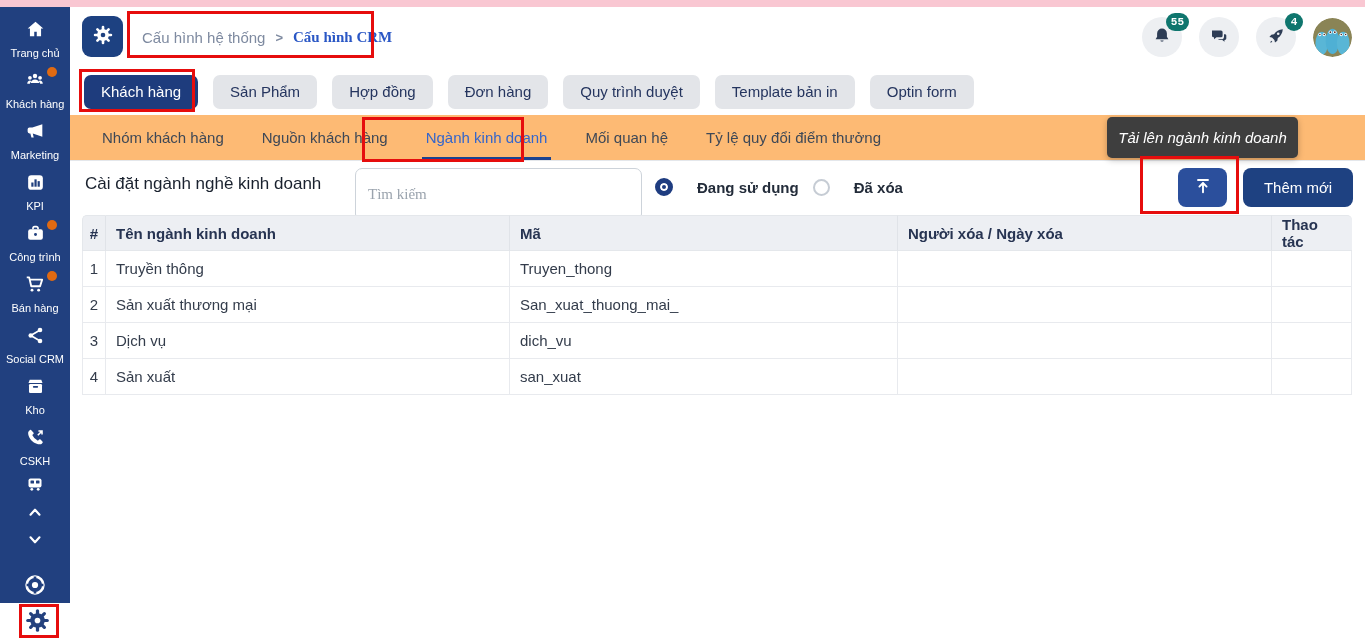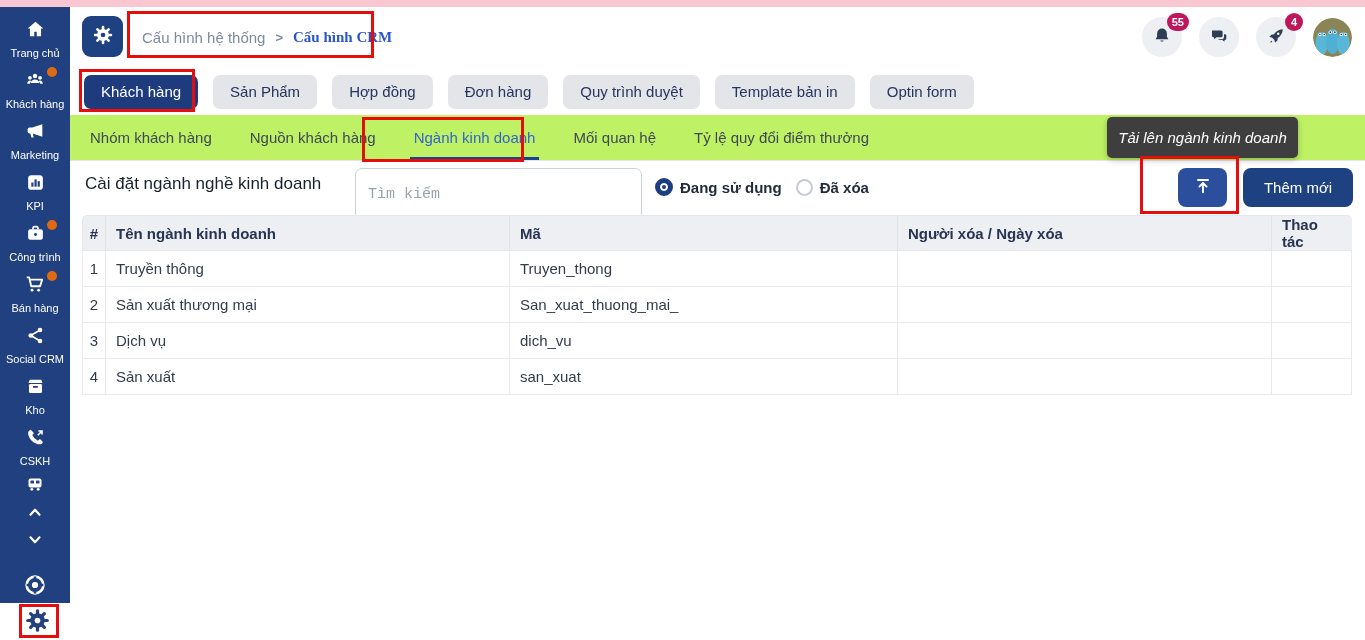--- a/index.html
+++ b/index.html
@@ -30,54 +30,54 @@
     border:none; cursor:pointer; }
   .breadcrumb { position:absolute; left:72px; top:0; height:61px; display:flex; align-items:center;
     gap:10px; font-size:15px; }
   .bc-parent { color:#7e8aa0; cursor:pointer; }
   .bc-sep { color:#7e8aa0; font-weight:700; font-size:13px; }
   .bc-current { color:#2a57c5; font-weight:700; cursor:pointer;font-family:Liberation Serif, serif; }
   .topbar-right { position:absolute; right:13px; top:10px; display:flex; align-items:center; gap:17px; }
   .circle-btn { position:relative; width:40px; height:40px; border-radius:50%; background:#edeff2;
     display:flex; align-items:center; justify-content:center; border:none; cursor:pointer; }
   .badge { position:absolute; top:-4px; right:-7px; min-width:18px; height:18px; padding:0 5px;
-    background:#be185d; color:#fff; font-size:11px; font-weight:700; border-radius:10px;
-    display:flex; align-items:center; justify-content:center; }
+    background:#0f766e; color:#fff; font-size:11px; font-weight:700; border-radius:10px;
+    display:flex; align-items:center; justify-content:center;font-family:Liberation Mono, monospace; }
   .avatar { width:39px; height:39px; border-radius:50%; overflow:hidden; cursor:pointer; }
 
   
   .tabrow { left:70px; top:68px; width:1295px; height:47px; background:#ffffff;
     display:flex; align-items:center; gap:15px; padding-left:14px; }
   .tab-pill { height:34px; padding:0 17px; border-radius:7px; background:#e3e5e9; color:#25355f;
     font-size:15px; display:flex; align-items:center; border:none; cursor:pointer; white-space:nowrap; }
   .tab-pill.active { background:#1e3c7d; color:#ffffff; }
 
   
-  .subtabrow { left:70px; top:115px; width:1295px; height:46px; background:#bef264;
-    display:flex; align-items:stretch; gap:30px; padding-left:16px; border-bottom:1px solid #e4e7eb; }
+  .subtabrow { left:70px; top:115px; width:1295px; height:46px; background:#fdba74;
+    display:flex; align-items:stretch; gap:30px; padding-left:28px; border-bottom:1px solid #e4e7eb; }
   .subtab { position:relative; display:flex; align-items:center; font-size:15px; color:#3e4856;
     cursor:pointer; padding:0 4px; white-space:nowrap; }
   .subtab.active { color:#3465cb; }
   .subtab.active::after { content:""; position:absolute; left:0; right:0; bottom:0; height:3px;
     background:#1c4390; }
 
   
   .content { left:70px; top:161px; width:1295px; height:479px; background:#ffffff; }
   .page-title { position:absolute; left:15px; top:13px; font-size:17px; font-weight:400; color:#19212e; }
   .search-input { position:absolute; left:285px; top:7px; width:287px; height:53px;
     border:1px solid #cdd3da; border-radius:7px; padding:0 12px; font-size:15px; color:#333;
-    font-family:Liberation Mono, monospace; outline:none; }
+    font-family:Liberation Serif, serif; outline:none; }
   .search-input::placeholder { color:#9aa3ad; }
   .radio-group { position:absolute; left:585px; top:0; height:52px; display:flex; align-items:center;
     gap:14px; }
   .radio-opt { display:flex; align-items:center; gap:7px; cursor:pointer; }
   .radio-circle { width:18px; height:18px; border-radius:50%; }
   .radio-circle.sel { background:#1e3c80; border:5px solid #1e3c80; box-shadow:inset 0 0 0 2px #ffffff; }
   .radio-circle.unsel { width:17px; height:17px; background:#ffffff; border:2px solid #c6ccd4; }
-  .radio-lbl { font-size:15px; color:#232c3a; font-weight:600; }
+  .radio-lbl { font-size:15px; color:#232c3a; font-weight:600;margin-left:17px; }
   .upload-btn { position:absolute; left:1108px; top:7px; width:49px; height:39px; border-radius:8px;
     background:#2b4f9c; border:none; display:flex; align-items:center; justify-content:center;
     cursor:pointer; }
   .add-btn { position:absolute; left:1173px; top:7px; width:110px; height:39px; border-radius:8px;
     background:#1e4181; border:none; color:#ffffff; font-size:15px; cursor:pointer;
     font-family:"Liberation Sans","DejaVu Sans",sans-serif; }
 
   
   .data-table { position:absolute; left:12px; top:54px; width:1270px; border-collapse:separate;
     border-spacing:0; table-layout:fixed; font-size:15px; }

